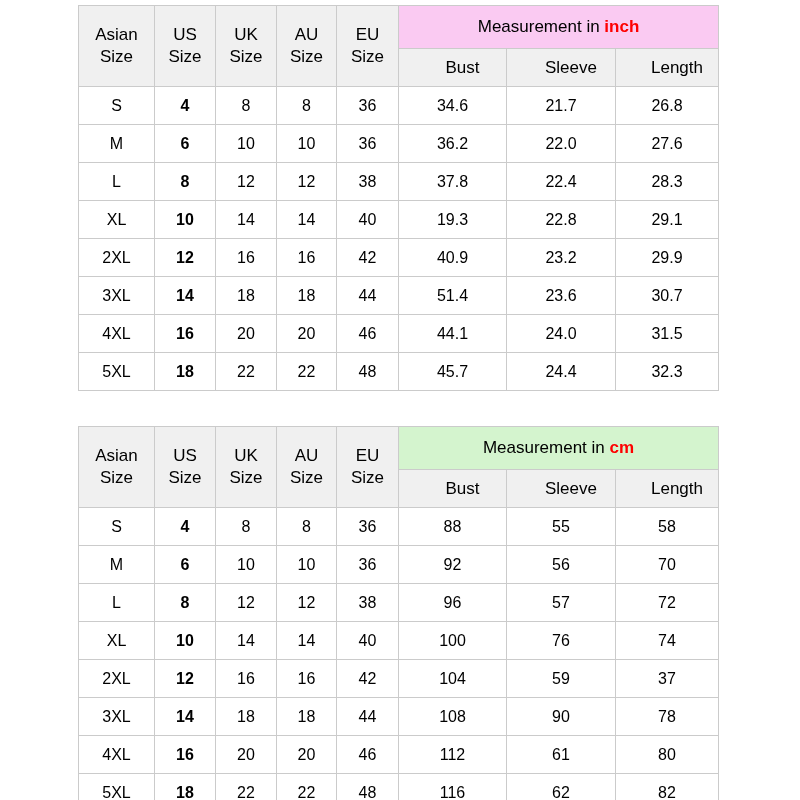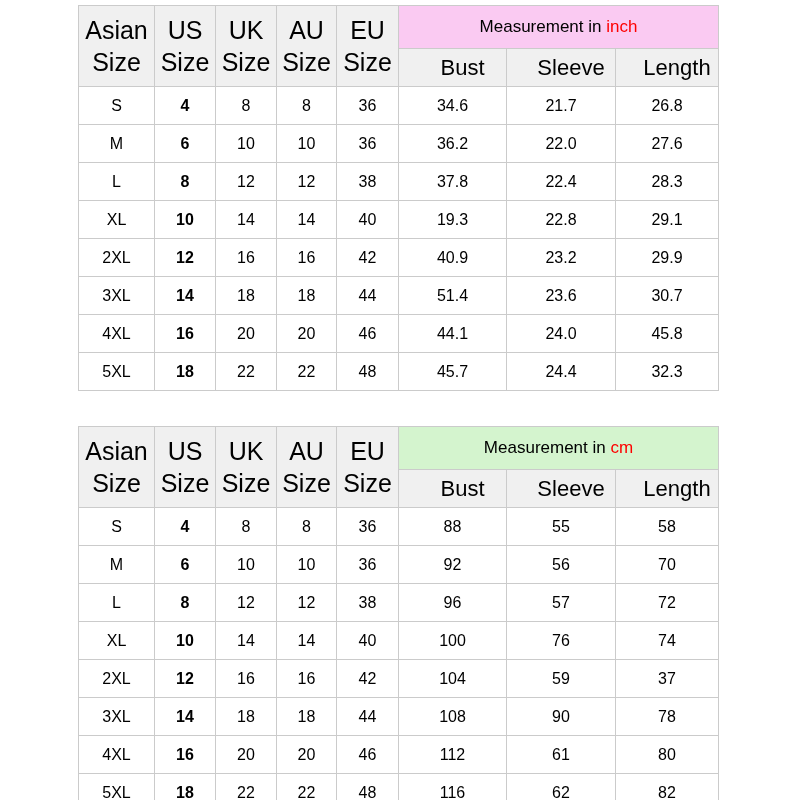--- a/index.html
+++ b/index.html
@@ -25,38 +25,38 @@
   }
   th, td {
     border: 1px solid var(--border, #cbcbcb);
     text-align: center;
     vertical-align: middle;
     padding: 0;
     overflow: hidden;
   }
   th.size-hdr {
     background: var(--hdr-bg, #f0f0f0);
-    font-size: 25px;
+    font-size: 17px;
     font-weight: normal;
     line-height: 1.28;
     height: 80px;
   }
   th.us-hdr { font-weight: normal; }
   th.band {
     height: 42px;
     font-size: 17px;
     font-weight: normal;
   }
   th.band .unit {
     color: var(--red, #fe0000);
-    font-weight: normal;
+    font-weight: bold;
   }
   th.sub {
     background: var(--hdr-bg, #f0f0f0);
-    font-size: 22px;
+    font-size: 17px;
     font-weight: normal;
     height: 37px;
     padding-left: 20px;
   }
   td {
     height: 37px;
     font-size: 16px;
   }
   td.us { font-weight: bold; }
   .accent-pink { background: var(--pink, #facaf2); }
@@ -163,21 +163,21 @@
           <td>30.7</td>
         </tr>
       <tr>
           <td>4XL</td>
           <td class="us">16</td>
           <td>20</td>
           <td>20</td>
           <td>46</td>
           <td>44.1</td>
           <td>24.0</td>
-          <td>45.8</td>
+          <td>31.5</td>
         </tr>
       <tr>
           <td>5XL</td>
           <td class="us">18</td>
           <td>22</td>
           <td>22</td>
           <td>48</td>
           <td>45.7</td>
           <td>24.4</td>
           <td>32.3</td>

